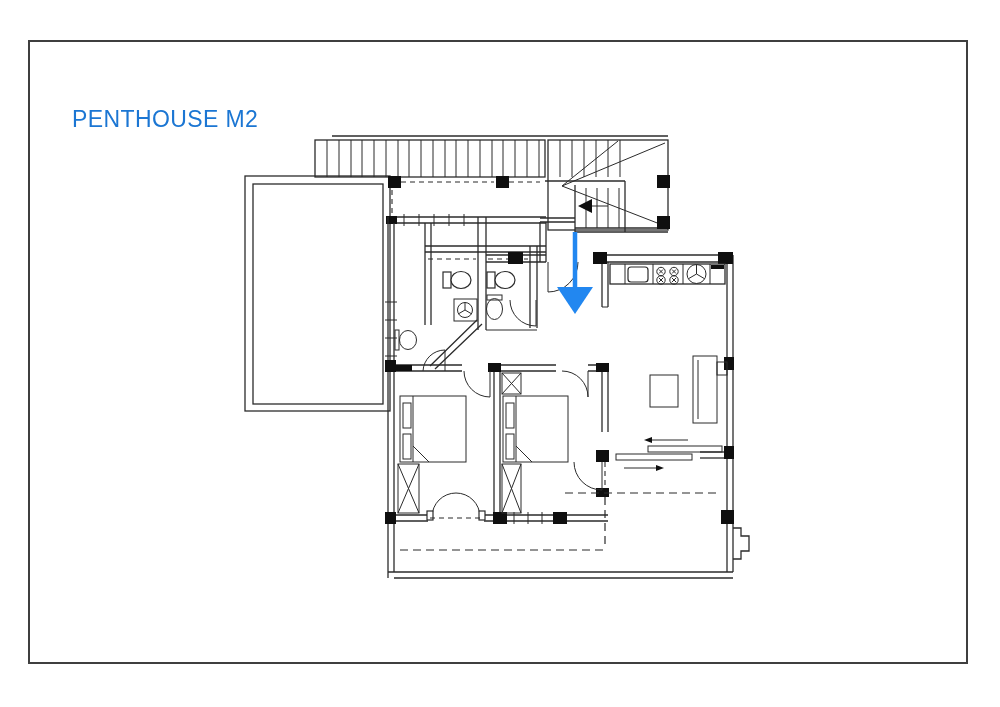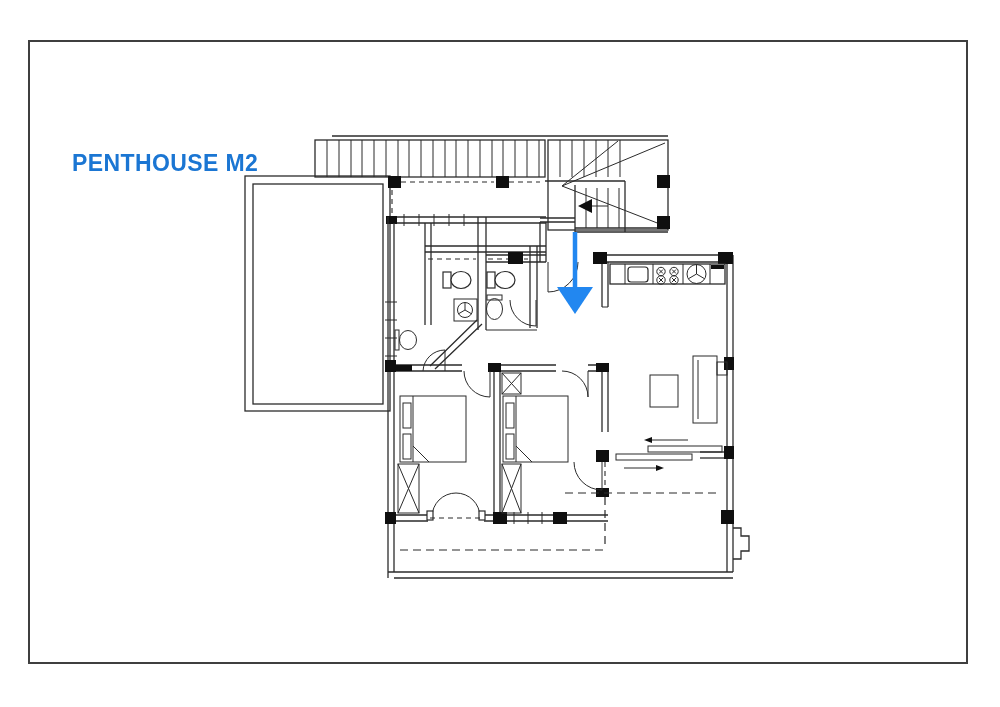--- a/index.html
+++ b/index.html
@@ -6,21 +6,21 @@
   body{
     width:1000px;height:707px;position:relative;background:#ffffff;
     font-family:"Liberation Sans", sans-serif;overflow:hidden;
   }
   .sheet-border{
     position:absolute;left:28px;top:40px;width:940px;height:624px;
     border:2px solid #3f3f3f;background:#ffffff;box-sizing:border-box;
   }
   .plan-title{
     position:absolute;left:72px;top:106px;
-    font-size:23px;font-weight:700;color:#1b76d3;letter-spacing:0.4px;margin-top:44px;
+    font-size:23px;font-weight:400;color:#1b76d3;letter-spacing:0.4px;
   }
   svg.plan{position:absolute;left:0;top:0;width:1000px;height:707px;}
   svg .ln{stroke:#2b2b2b;fill:none;stroke-width:1.3;}
   svg .th{stroke:#2b2b2b;fill:none;stroke-width:1;}
   svg .dash{stroke:#2b2b2b;fill:none;stroke-width:1.2;stroke-dasharray:8 5;}
   svg .dash2{stroke:#2b2b2b;fill:none;stroke-width:1.1;stroke-dasharray:5 4;}
   svg .blk{fill:#0f0f0f;stroke:none;}
   svg .wht{fill:#ffffff;stroke:#2b2b2b;stroke-width:1.2;}
   svg .arrow{fill:#2287f0;stroke:none;}
   svg .arrowln{stroke:#2287f0;stroke-width:4.5;fill:none;}

